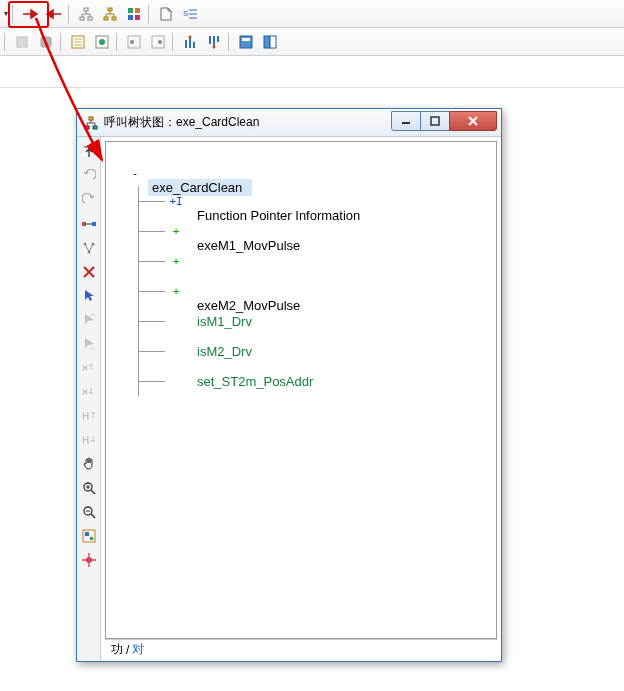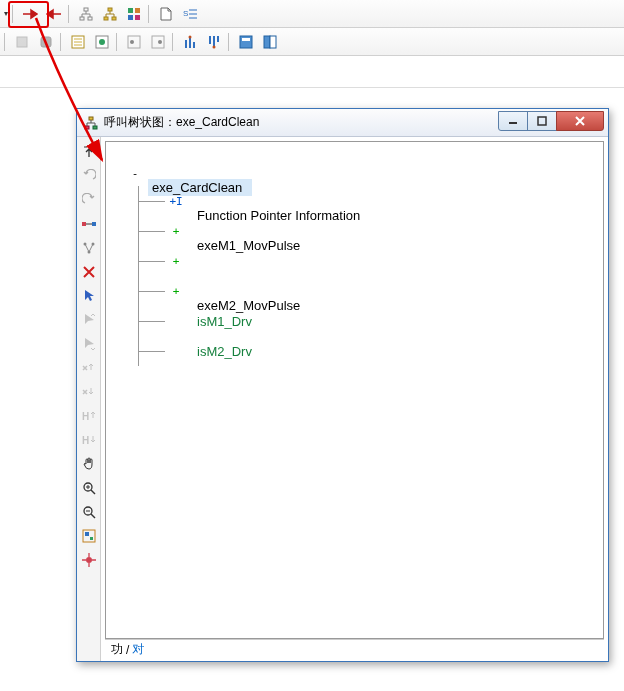--- a/index.html
+++ b/index.html
@@ -13,21 +13,21 @@
 .dropdown-arrow { width: 8px; height: 22px; display: inline-flex; align-items: center; justify-content: center; font-size: 8px; color: #333; cursor: pointer; }
 
 .highlight-box { position: absolute; top: 1px; left: 8px; width: 41px; height: 27px; border: 2px solid #e00000; border-radius: 3px; pointer-events: none; z-index: 5; }
 
 .gap-row { height: 32px; background: #fff; border-bottom: 1px solid #ddd; }
 
 
 .arrow-svg { position: absolute; top: 12px; left: 30px; width: 90px; height: 160px; pointer-events: none; z-index: 20; }
 
 
-.dialog { position: absolute; top: 108px; left: 76px; width: 533px; height: 554px; border: 1px solid #3a74b8; background: #fff; box-shadow: 2px 3px 8px rgba(0,0,0,.35); z-index: 10; }
+.dialog { position: absolute; top: 108px; left: 76px; width: 426px; height: 554px; border: 1px solid #3a74b8; background: #fff; box-shadow: 2px 3px 8px rgba(0,0,0,.35); z-index: 10; }
 .titlebar { height: 28px; background: linear-gradient(#fcfcfd, #e8edf5); display: flex; align-items: center; padding: 0 0 0 6px; border-bottom: 1px solid #c0c8d6; }
 .title-icon { width: 16px; height: 16px; margin-right: 5px; display: flex; align-items: center; justify-content: center; }
 .title-text { flex: 1; color: #000; font-size: 12px; }
 .win-btns { display: flex; height: 20px; margin-top: -4px; margin-right: 4px; }
 .win-btn { width: 30px; height: 20px; border: 1px solid #5a7ea8; background: linear-gradient(#eef4fb,#d6e4f1); display: flex; align-items: center; justify-content: center; cursor: pointer; margin-left: -1px; }
 .win-btn:first-child { border-radius: 0 0 0 3px; }
 .win-close { width: 48px; background: linear-gradient(#e67a71,#c24a40); border-color: #9c3b33; border-radius: 0 0 3px 0; }
 .win-btn svg { display: block; }
 
 .dialog-body { display: flex; height: calc(100% - 28px); }
@@ -372,20 +372,26 @@
                 <span class="toggle "></span>
                 <span style="width: 8px; display: inline-block;"></span>
                 <span class="node-label magenta">isM1_Drv</span>
               </div>
               <div class="child-row">
                 <div class="hbar"></div>
                 <span class="toggle "></span>
                 <span style="width: 8px; display: inline-block;"></span>
                 <span class="node-label magenta">isM2_Drv</span>
               </div>
+              <div class="child-row">
+                <div class="hbar"></div>
+                <span class="toggle "></span>
+                <span style="width: 8px; display: inline-block;"></span>
+                <span class="node-label magenta">set_ST2m_PosAddr</span>
+              </div>
             </div>
         </div>
       </div>
       <div class="status-row">
         <span class="s1">功</span>
         <span class="sep">/</span>
         <span class="s2">对</span>
       </div>
     </div>
   </div>

